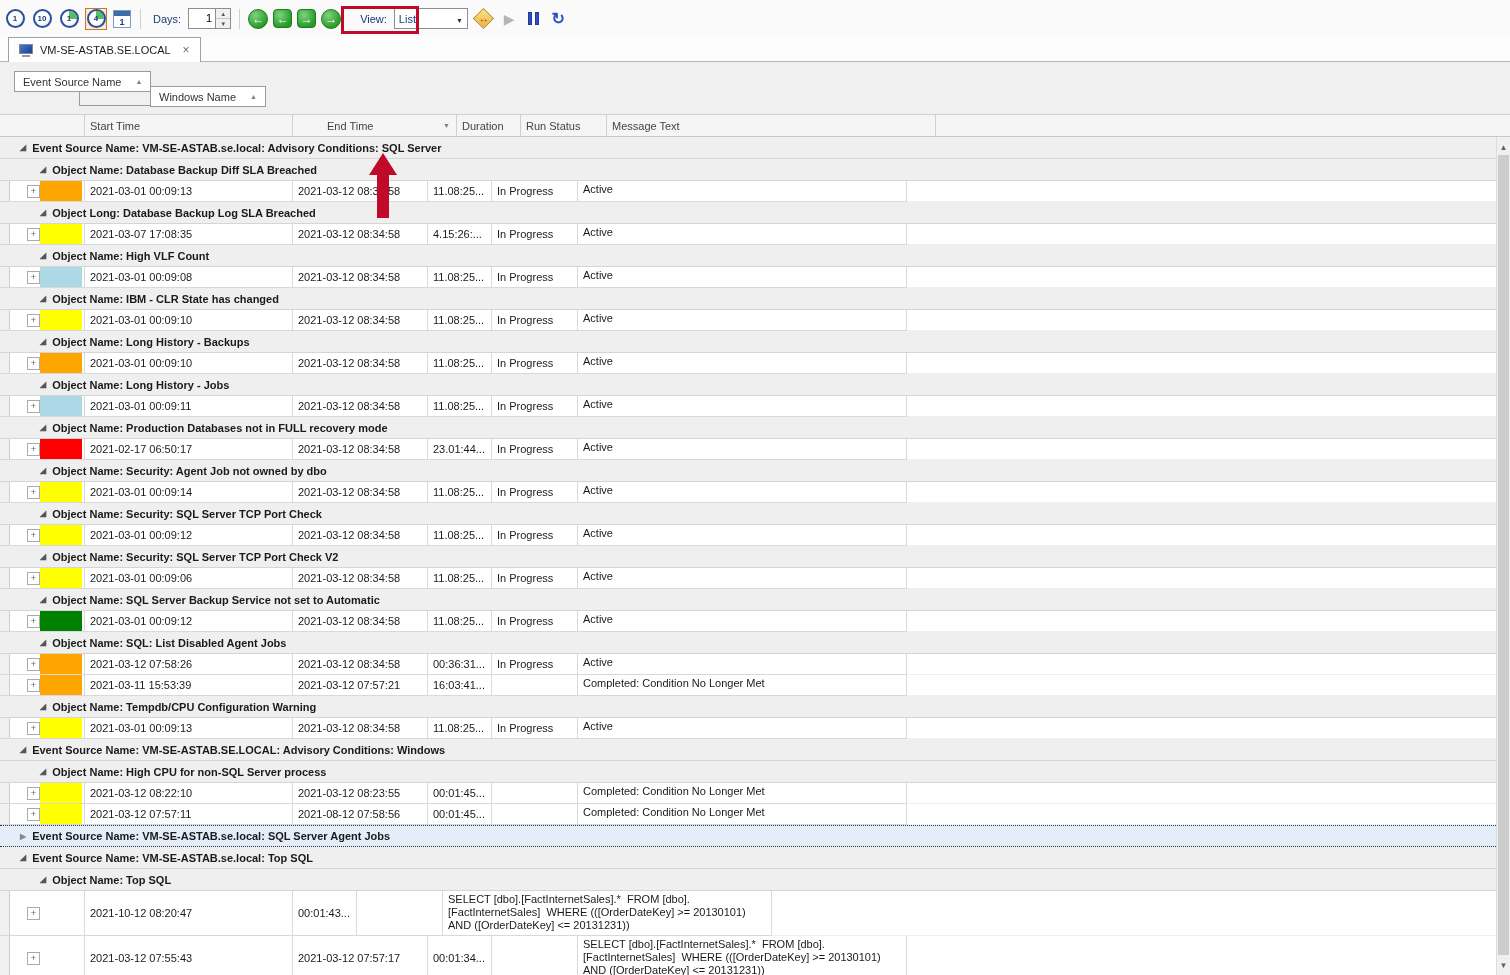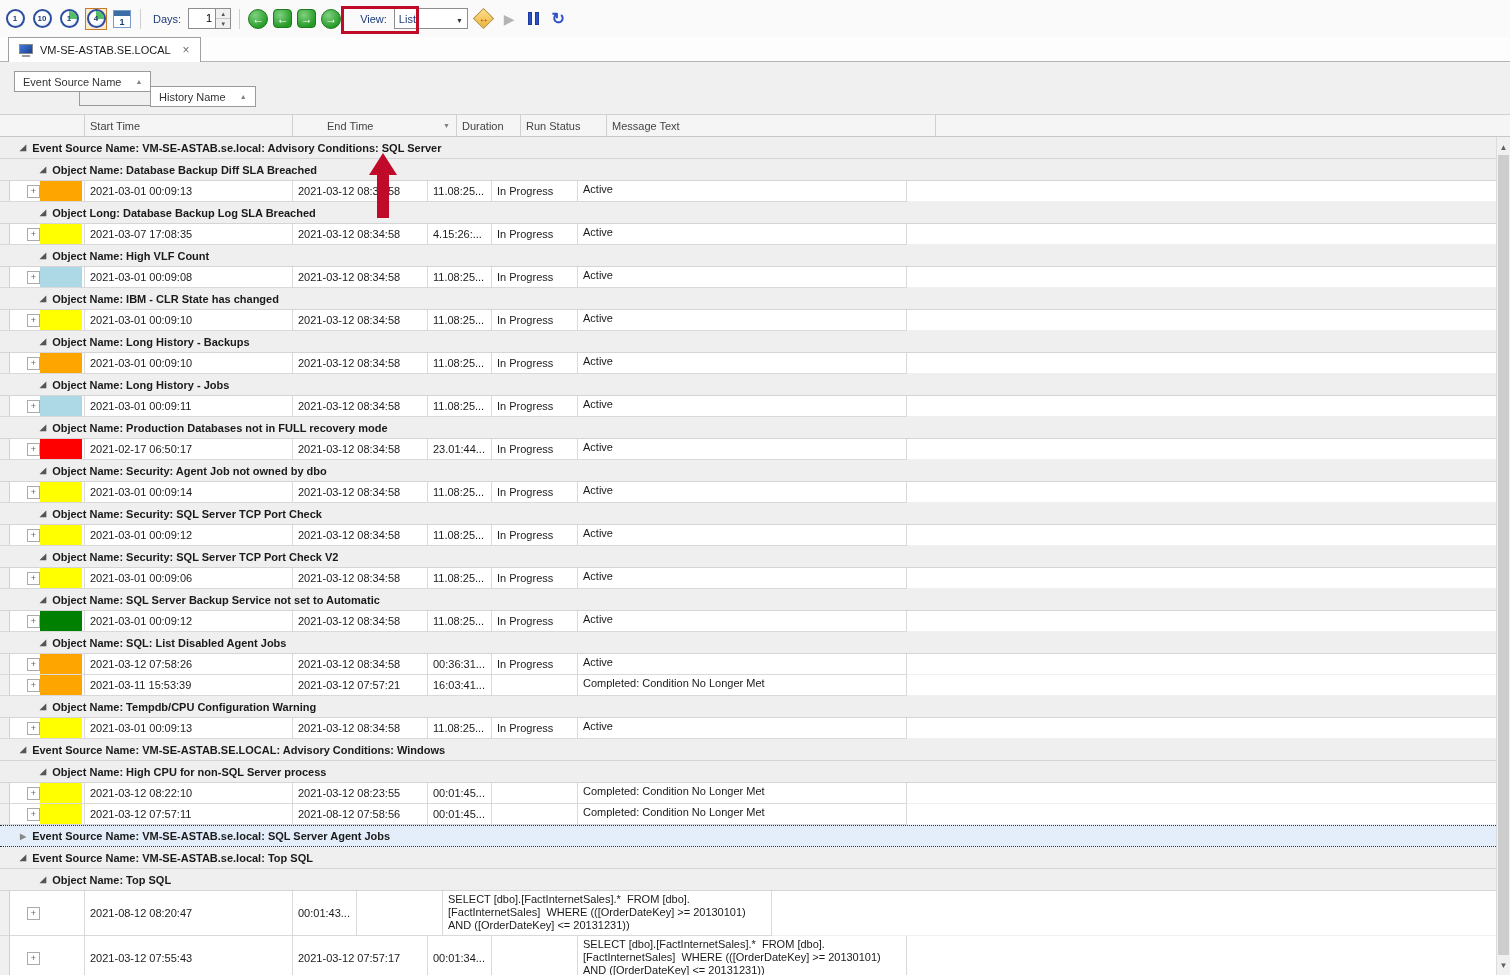--- a/index.html
+++ b/index.html
@@ -190,21 +190,21 @@
       <span class="tabclose">×</span>
     </div>
   </div>
 
   <div class="grouppanel">
     <div class="gbox" style="left:14px; top:9px;">
       <span>Event Source Name</span>
       <span class="sort">▲</span>
     </div>
     <div class="gbox" style="left:150px; top:24px;">
-      <span>History Name</span>
+      <span>Windows Name</span>
       <span class="sort">▲</span>
     </div>
     <div class="gline" style="left:79px; top:30px; width:1px; height:14px;"></div>
     <div class="gline" style="left:79px; top:43px; width:71px; height:1px;"></div>
   </div>
 
   <div class="grid">
     <div class="grid-header" id="grid-header">
         <div class="hcell" style="width: 85px; flex: 0 0 auto;"></div>
         <div class="hcell" style="width: 208px; flex: 0 0 auto;">Start Time</div>
@@ -515,21 +515,21 @@
           <div class="tri">◢</div>
           <div>Object Name: Top SQL</div>
         </div>
         <div class="drow tall">
           <div class="indicator"></div>
           <div class="statuscell">
             <div class="indent"></div>
             <div class="plusbox">+</div>
             <div class="swatch"></div>
           </div>
-          <div class="dcell" style="width: 208px; flex: 0 0 auto;">2021-08-12 08:20:47</div>
+          <div class="dcell" style="width: 208px; flex: 0 0 auto;">2021-10-12 08:20:47</div>
           <div class="dcell" style="width: 64px; flex: 0 0 auto;">00:01:43...</div>
           <div class="dcell" style="width: 86px; flex: 0 0 auto;"></div>
           <div class="dcell msgcell" style="width: 329px; flex: 0 0 auto;">SELECT [dbo].[FactInternetSales].*  FROM [dbo].[FactInternetSales]  WHERE (([OrderDateKey] &gt;= 20130101) AND ([OrderDateKey] &lt;= 20131231))</div>
           <div class="dfiller"></div>
         </div>
         <div class="drow tall">
           <div class="indicator"></div>
           <div class="statuscell">
             <div class="indent"></div>
             <div class="plusbox">+</div>

